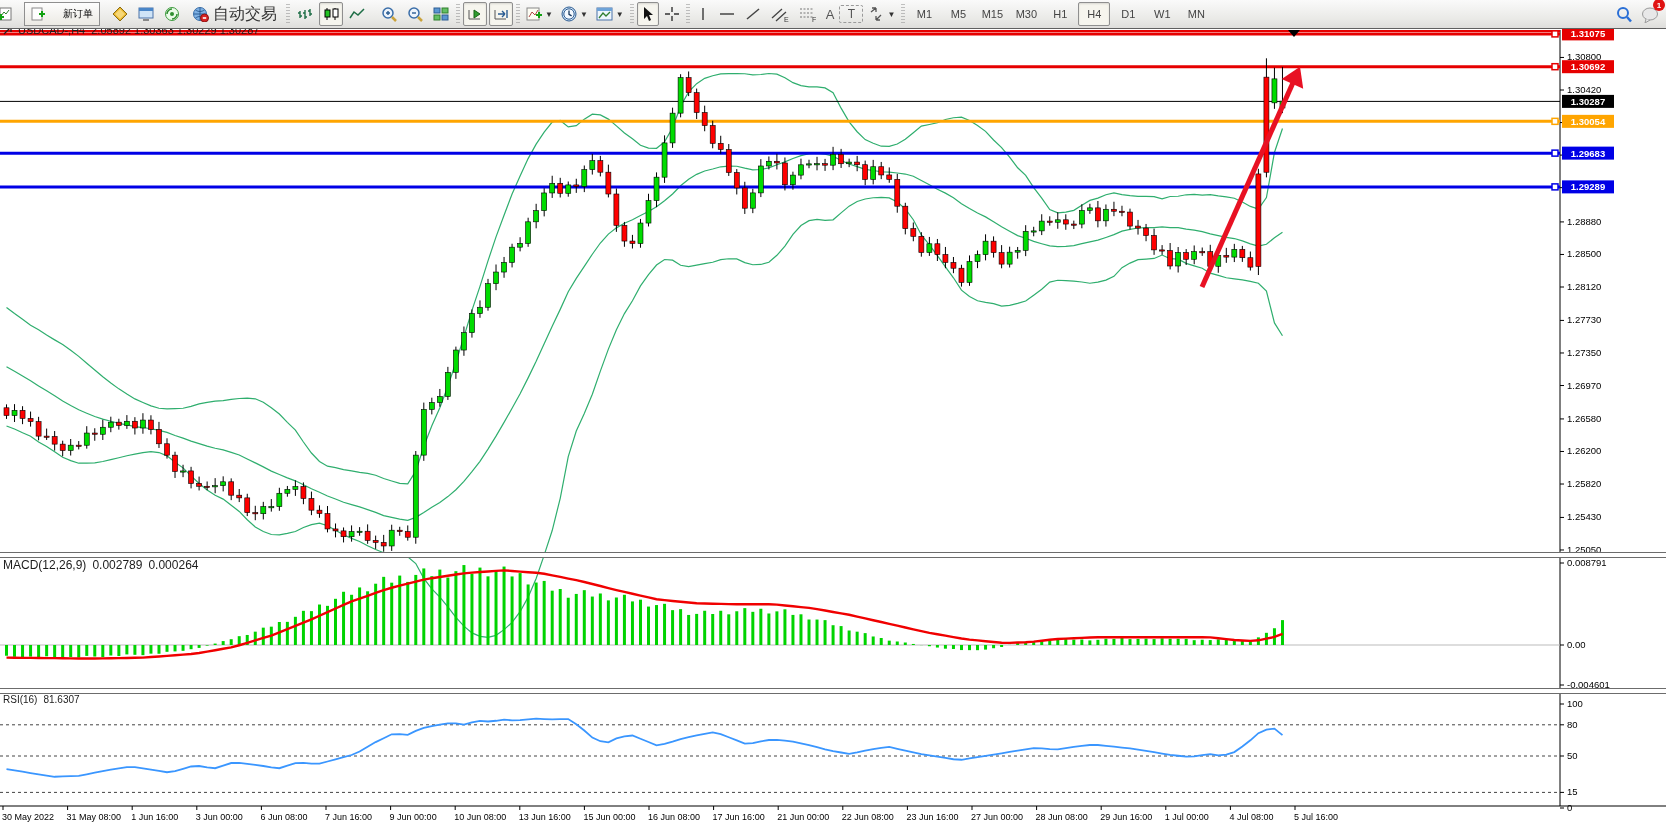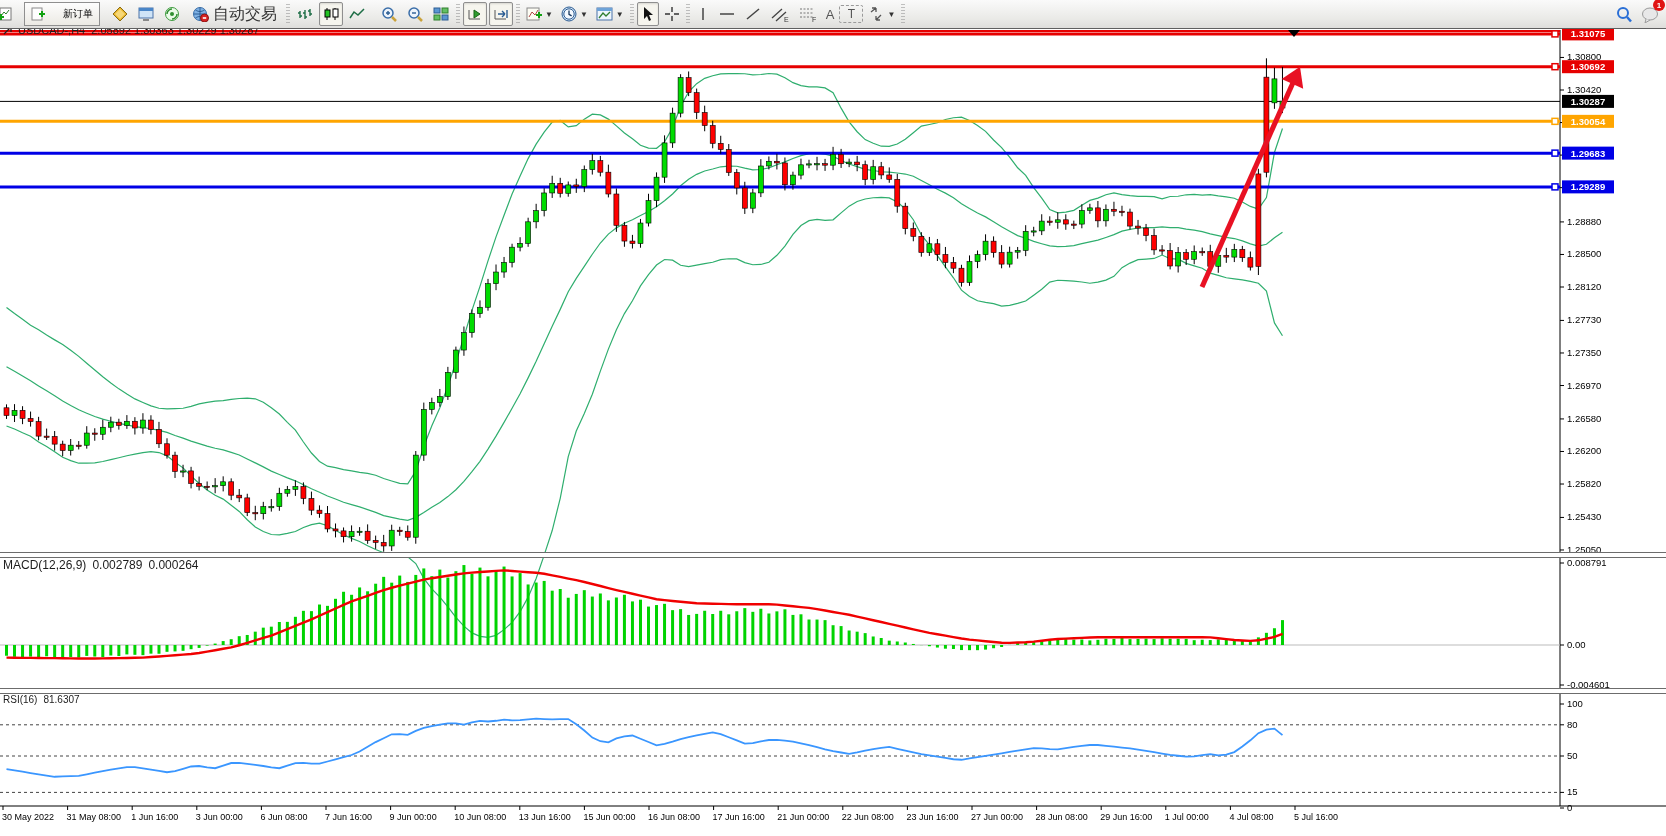--- a/index.html
+++ b/index.html
@@ -212,20 +212,31 @@
       <span>T</span>
     </div>
   <div class="tbtn iconwrap">
     <svg width="17" height="16">
         <path d="M3,6 l5,-4 m0,0 h-4 m4,0 v4" stroke="#555" fill="none" stroke-width="1.3"></path>
         <path d="M13,9 l-5,5 m0,0 h4 m-4,0 v-4" stroke="#555" fill="none" stroke-width="1.3"></path>
       </svg>
     <span class="caret">▼</span>
   </div>
   <div class="grip"></div>
+  <div id="tfgroup" style="display:flex;align-items:center;">
+      <div class="tbtn tf">M1</div>
+      <div class="tbtn tf">M5</div>
+      <div class="tbtn tf">M15</div>
+      <div class="tbtn tf">M30</div>
+      <div class="tbtn tf">H1</div>
+      <div class="tbtn tf pressed">H4</div>
+      <div class="tbtn tf">D1</div>
+      <div class="tbtn tf">W1</div>
+      <div class="tbtn tf">MN</div>
+    </div>
   <div class="push tbtn">
     <svg width="18" height="17">
         <circle cx="8" cy="7" r="5" fill="none" stroke="#2a6fd6" stroke-width="2"></circle>
         <path d="M12,11 l4,4.5" stroke="#2a6fd6" stroke-width="2.5"></path>
       </svg>
   </div>
   <div class="tbtn iconwrap" style="margin-right:4px;">
     <svg width="18" height="17">
         <ellipse cx="9" cy="8" rx="7.5" ry="6" fill="#e8e8e8" stroke="#9a9a9a"></ellipse>
         <path d="M5,13 l-1,4 l5,-3" fill="#e8e8e8" stroke="#9a9a9a"></path>

